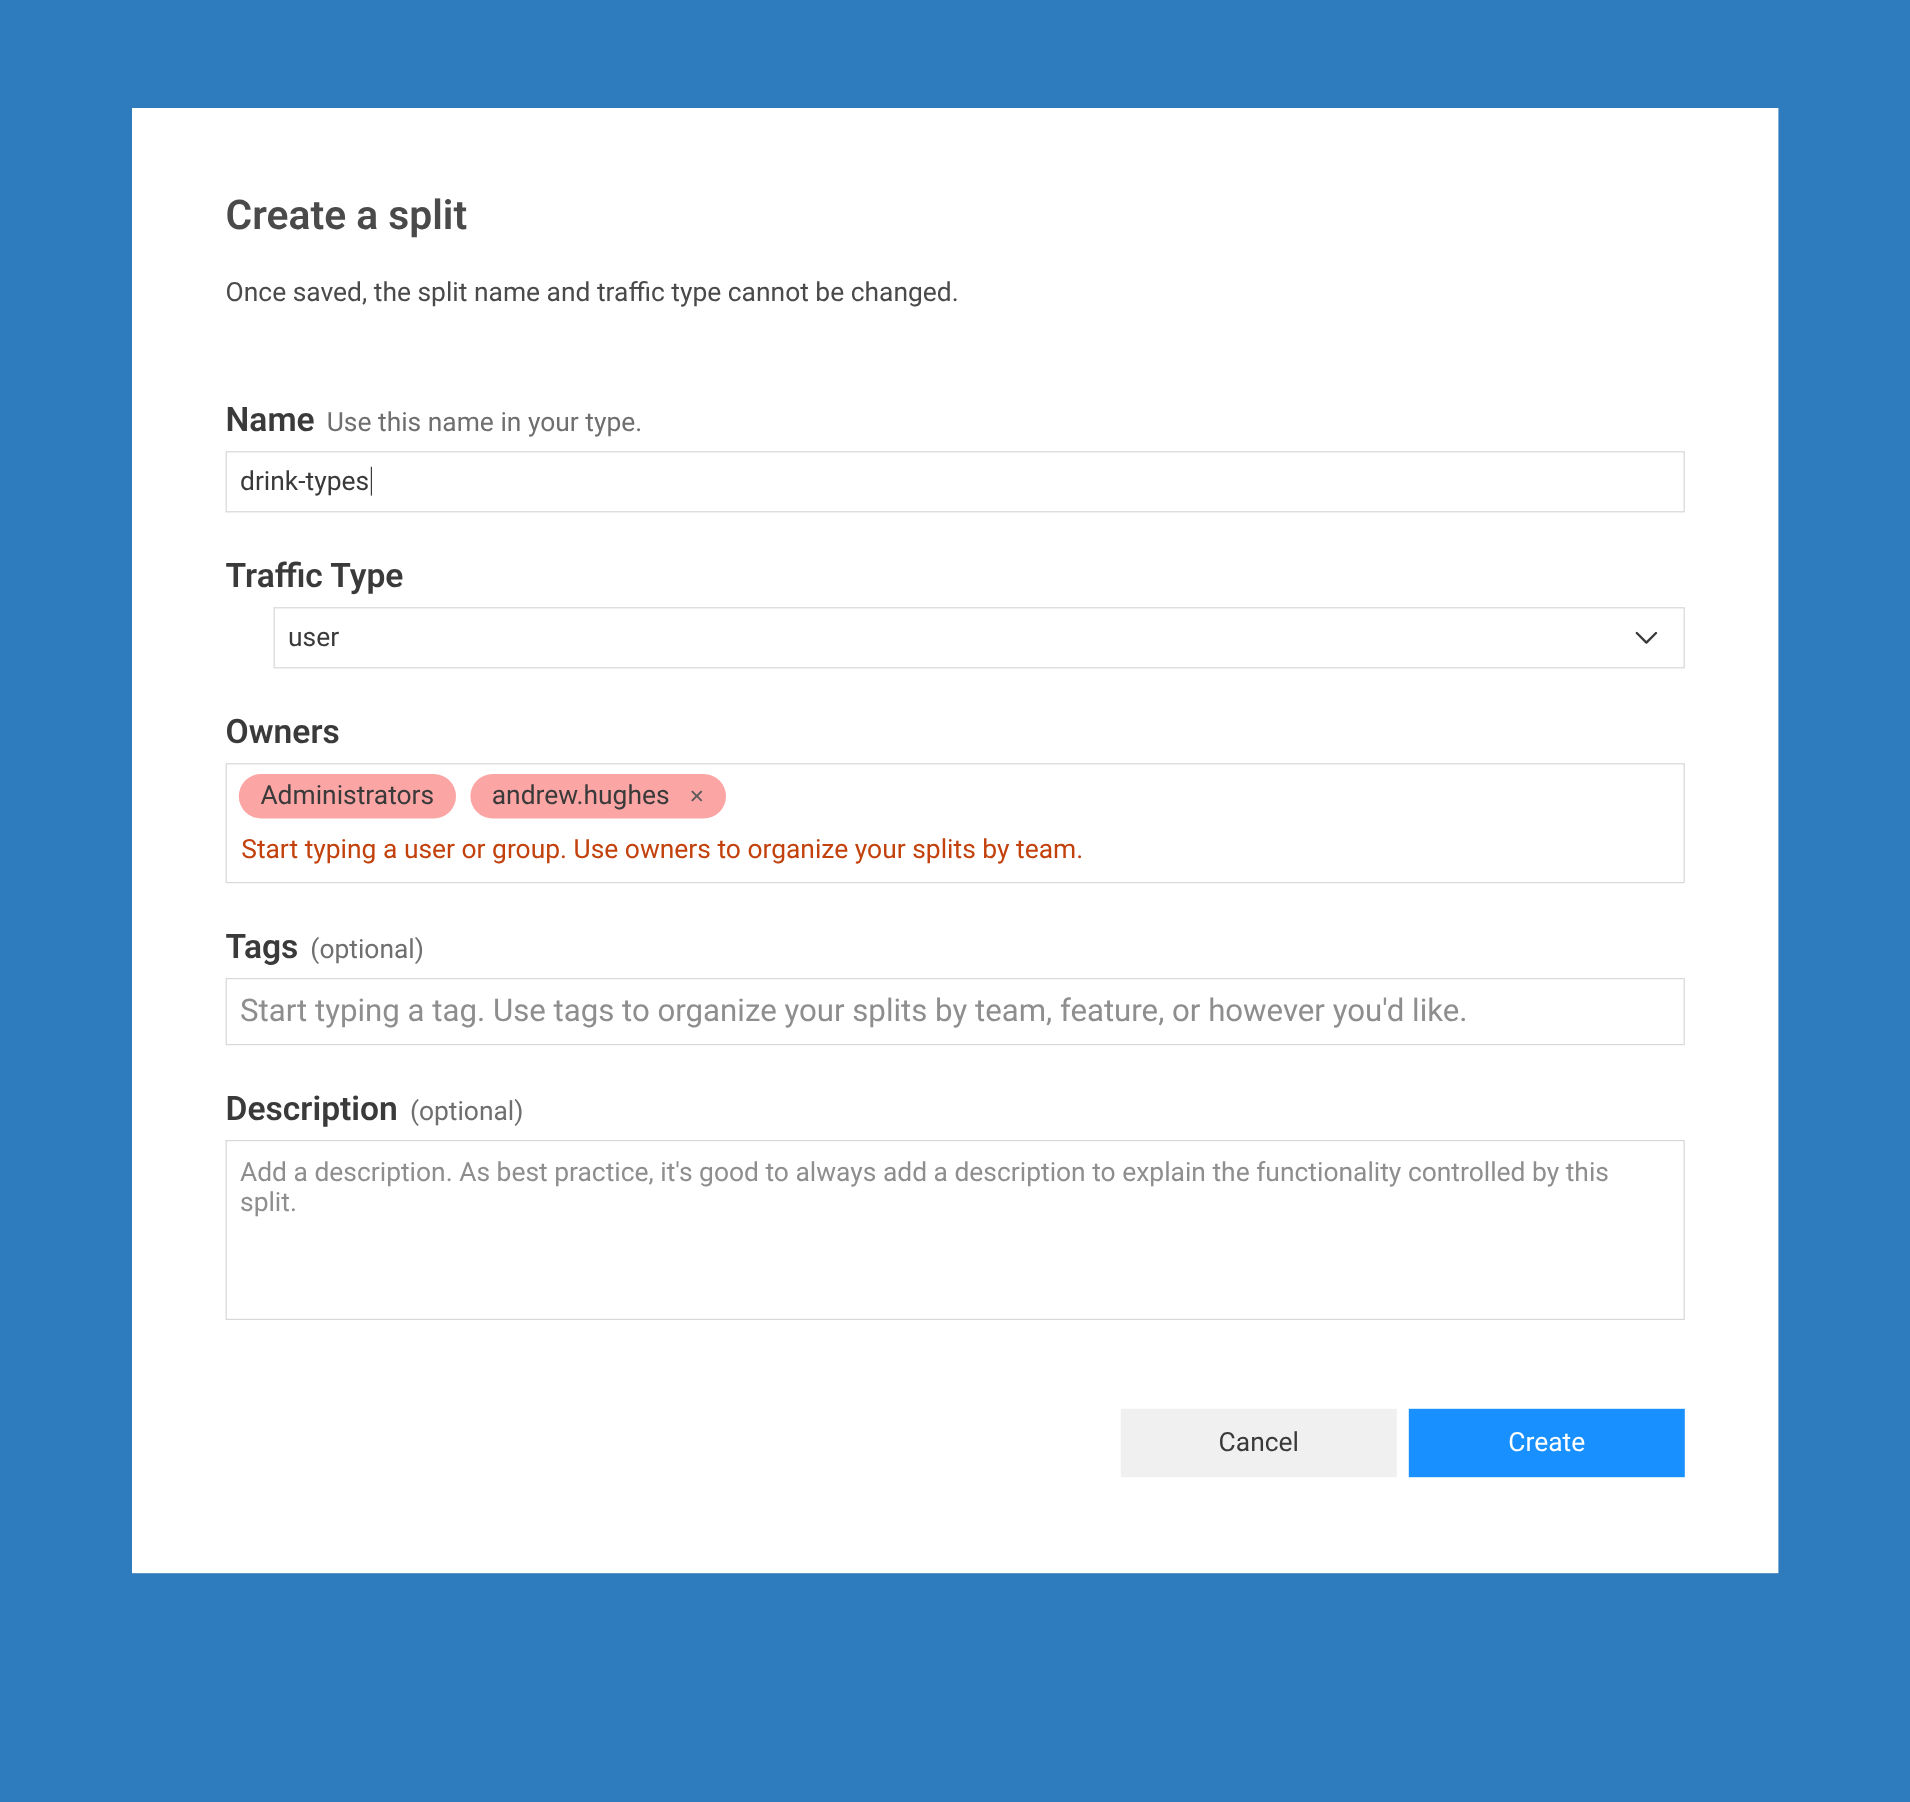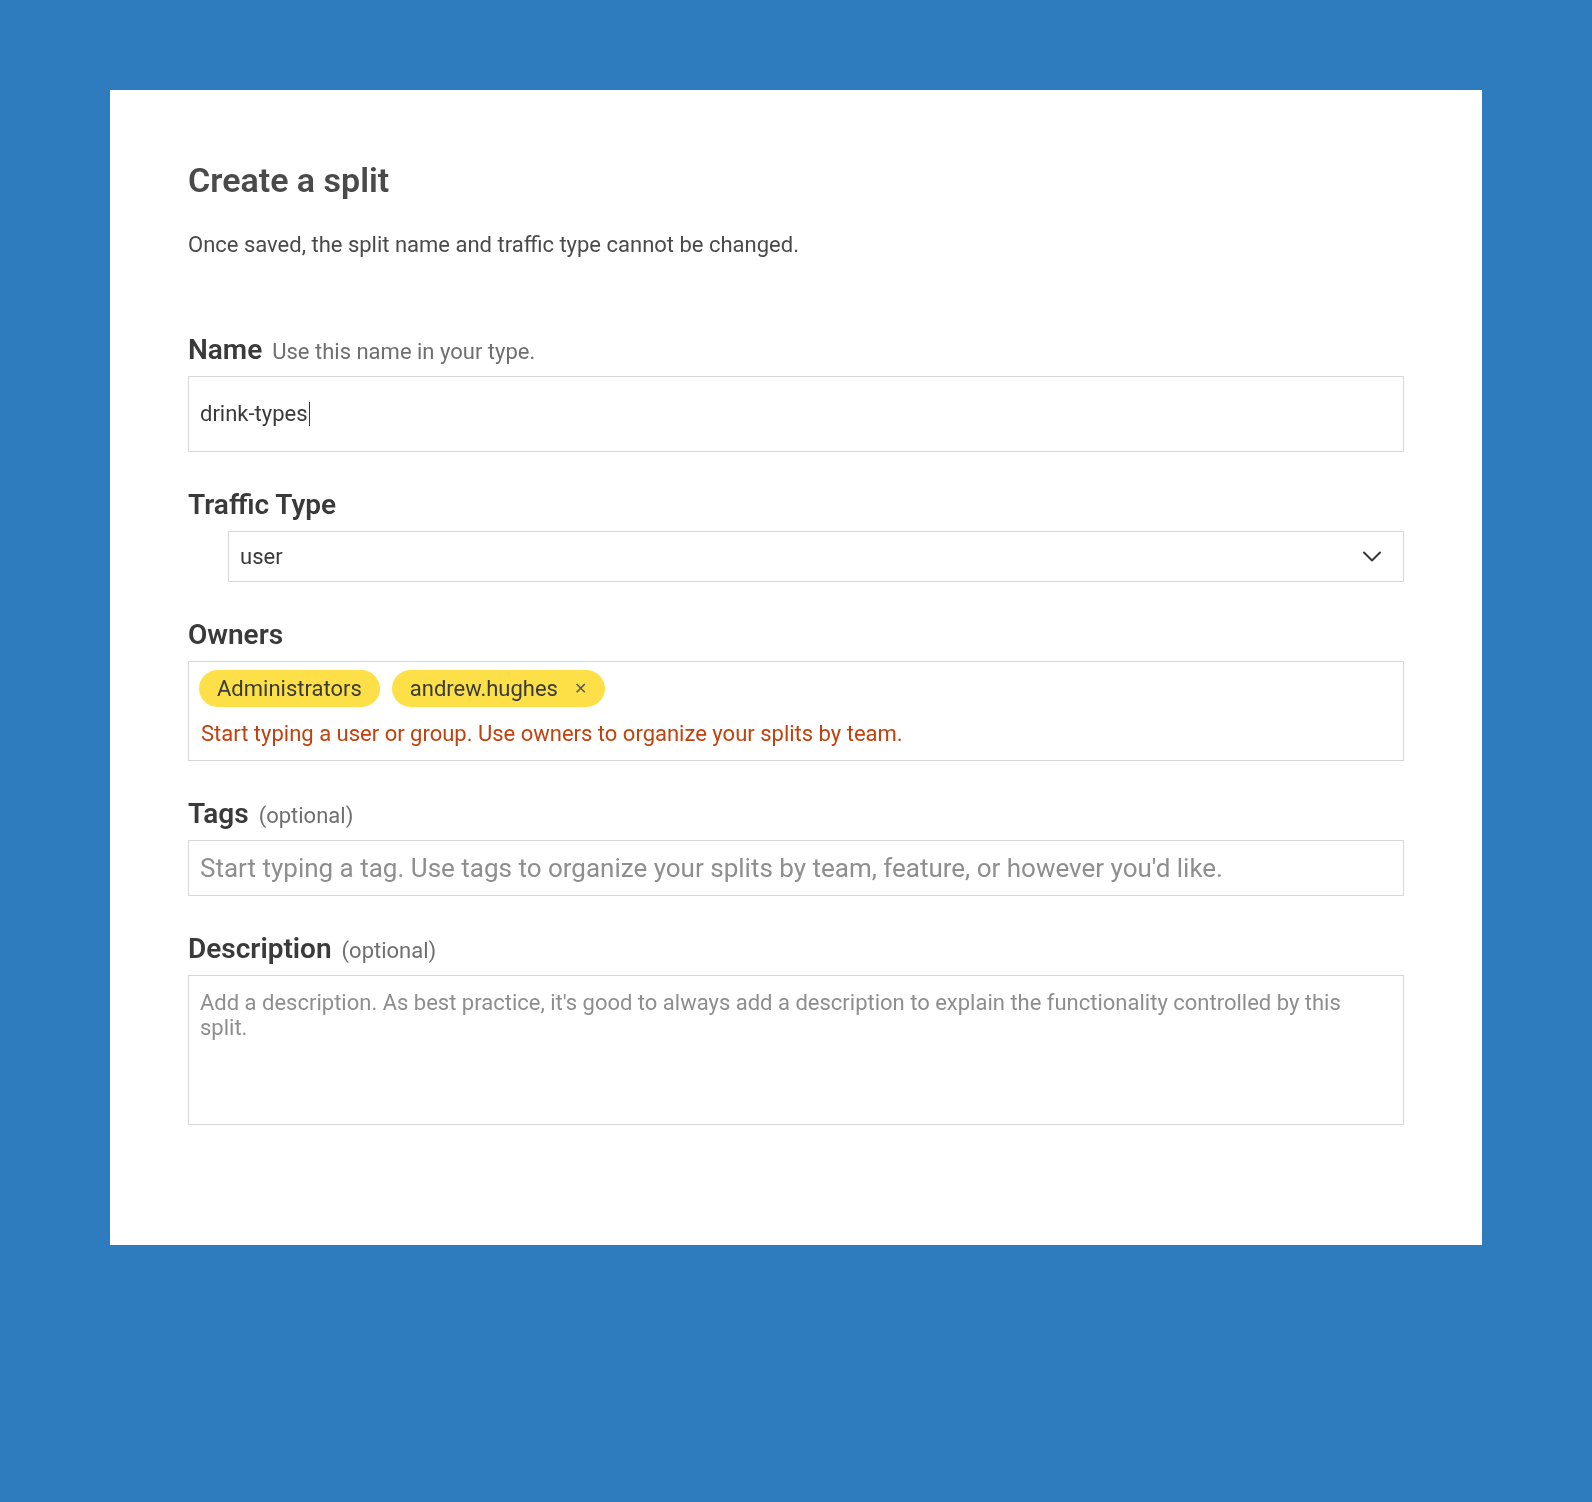--- a/index.html
+++ b/index.html
@@ -91,21 +91,21 @@
     }
     .chips-row {
       display: flex;
       flex-wrap: wrap;
       gap: 12px;
       margin-bottom: 14px;
     }
     .chip {
       display: inline-flex;
       align-items: center;
-      background-color: #fde047;
+      background-color: #fca5a5;
       border-radius: 20px;
       padding: 6px 18px;
       font-size: 22px;
       color: #3a3a3a;
     }
     .chip-remove {
       display: inline-flex;
       align-items: center;
       justify-content: center;
       margin-left: 16px;
@@ -152,21 +152,21 @@
       color: #3a3a3a;
     }
     .btn-create {
       background-color: #1890ff;
       color: #ffffff;
     }
     .name-input-wrapper {
       position: relative;
       width: 100%;
       border: 1px solid #d8d8d8;
-      padding: 24px 11px;
+      padding: 12px 11px;
       font-size: 22px;
       color: #3a3a3a;
     }
     .name-text {
       position: relative;
     }
     .caret {
       display: inline-block;
       width: 1px;
       height: 24px;
@@ -236,14 +236,18 @@
   </div>
 
   <div class="field-group">
     <div class="field-label-row">
       <span class="field-label">Description</span>
       <span class="field-hint">(optional)</span>
     </div>
     <textarea class="textarea-input" placeholder="Add a description. As best practice, it's good to always add a description to explain the functionality controlled by this split." style=""></textarea>
   </div>
 
+  <div class="button-row">
+    <button class="btn btn-cancel">Cancel</button>
+    <button class="btn btn-create">Create</button>
+  </div>
 
 </div>
 
 </body></html>

